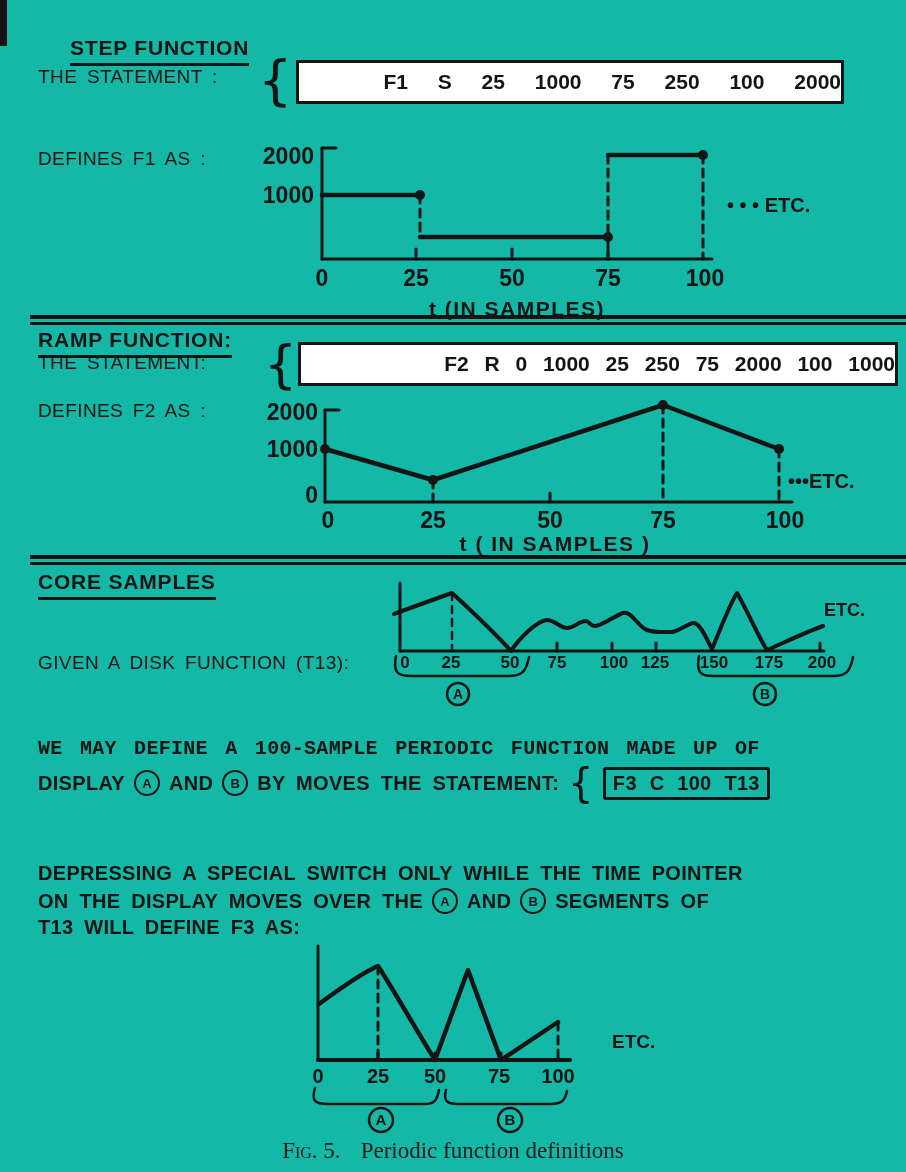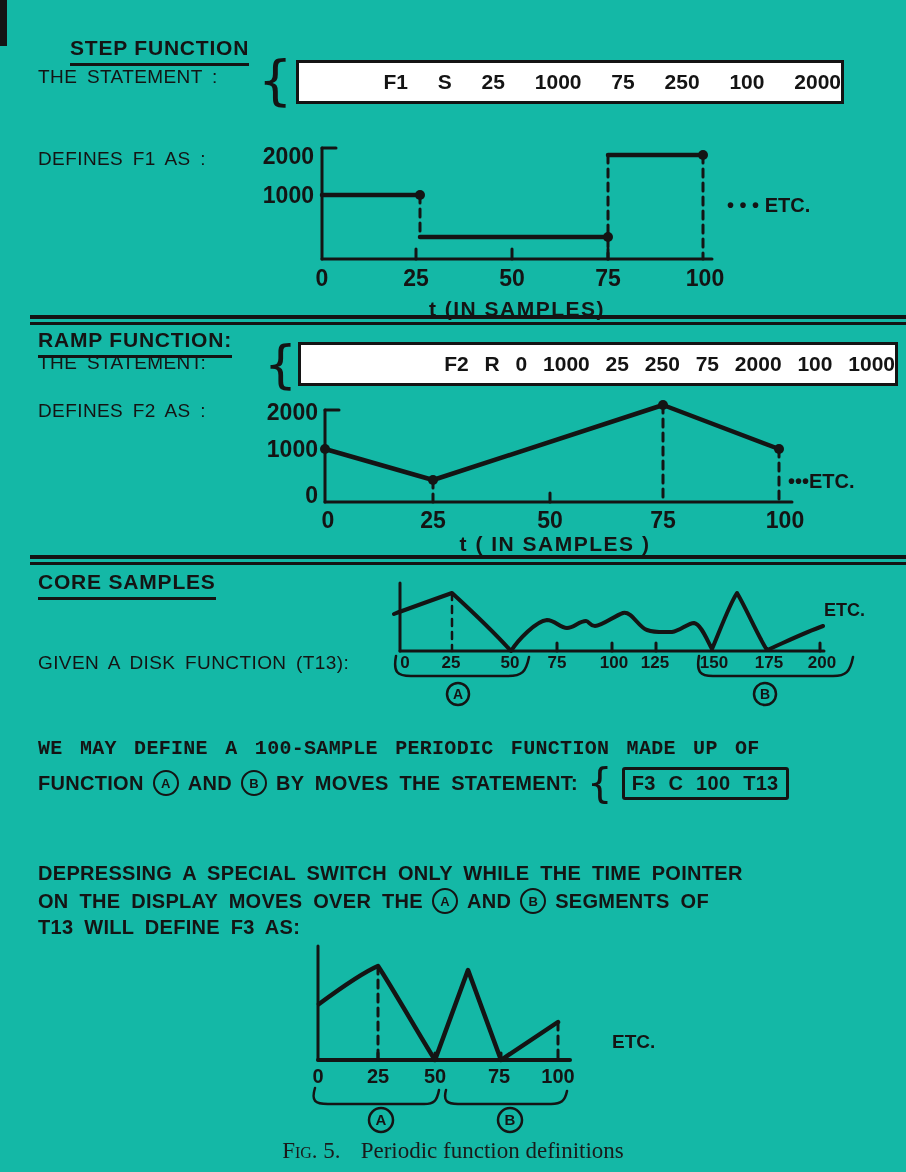--- a/index.html
+++ b/index.html
@@ -154,21 +154,21 @@
     <path class="stroke" stroke-width="2.5" d="M309,78 C306,94 310,98 323,98 L443,98 C456,98 460,94 463,79"></path>
     <circle class="stroke" cx="68" cy="116" r="11" stroke-width="2.5"></circle>
     <text x="68" y="121" font-size="14" text-anchor="middle">A</text>
     <circle class="stroke" cx="375" cy="116" r="11" stroke-width="2.5"></circle>
     <text x="375" y="121" font-size="14" text-anchor="middle">B</text>
     <text x="434" y="38" font-size="18">ETC.</text>
   </svg>
 
   <div class="para" style="left:38px;top:737px;font-family:Liberation Mono, monospace;">WE MAY DEFINE A 100-SAMPLE PERIODIC FUNCTION MADE UP OF</div>
   <div class="para flexline" style="left:38px;top:763px;">
-    <span>FUNCTION</span>
+    <span>DISPLAY</span>
     <span class="circ">A</span>
     <span>AND</span>
     <span class="circ">B</span>
     <span>BY MOVES THE STATEMENT:</span>
     <span class="brace" style="position:static;font-size:40px;">{</span>
     <span class="inline-box">F3 C 100 T13</span>
   </div>
 
   <div class="para" style="left:38px;top:862px;">DEPRESSING A SPECIAL SWITCH ONLY WHILE THE TIME POINTER</div>
   <div class="para flexline" style="left:38px;top:888px;text-align:right;">

